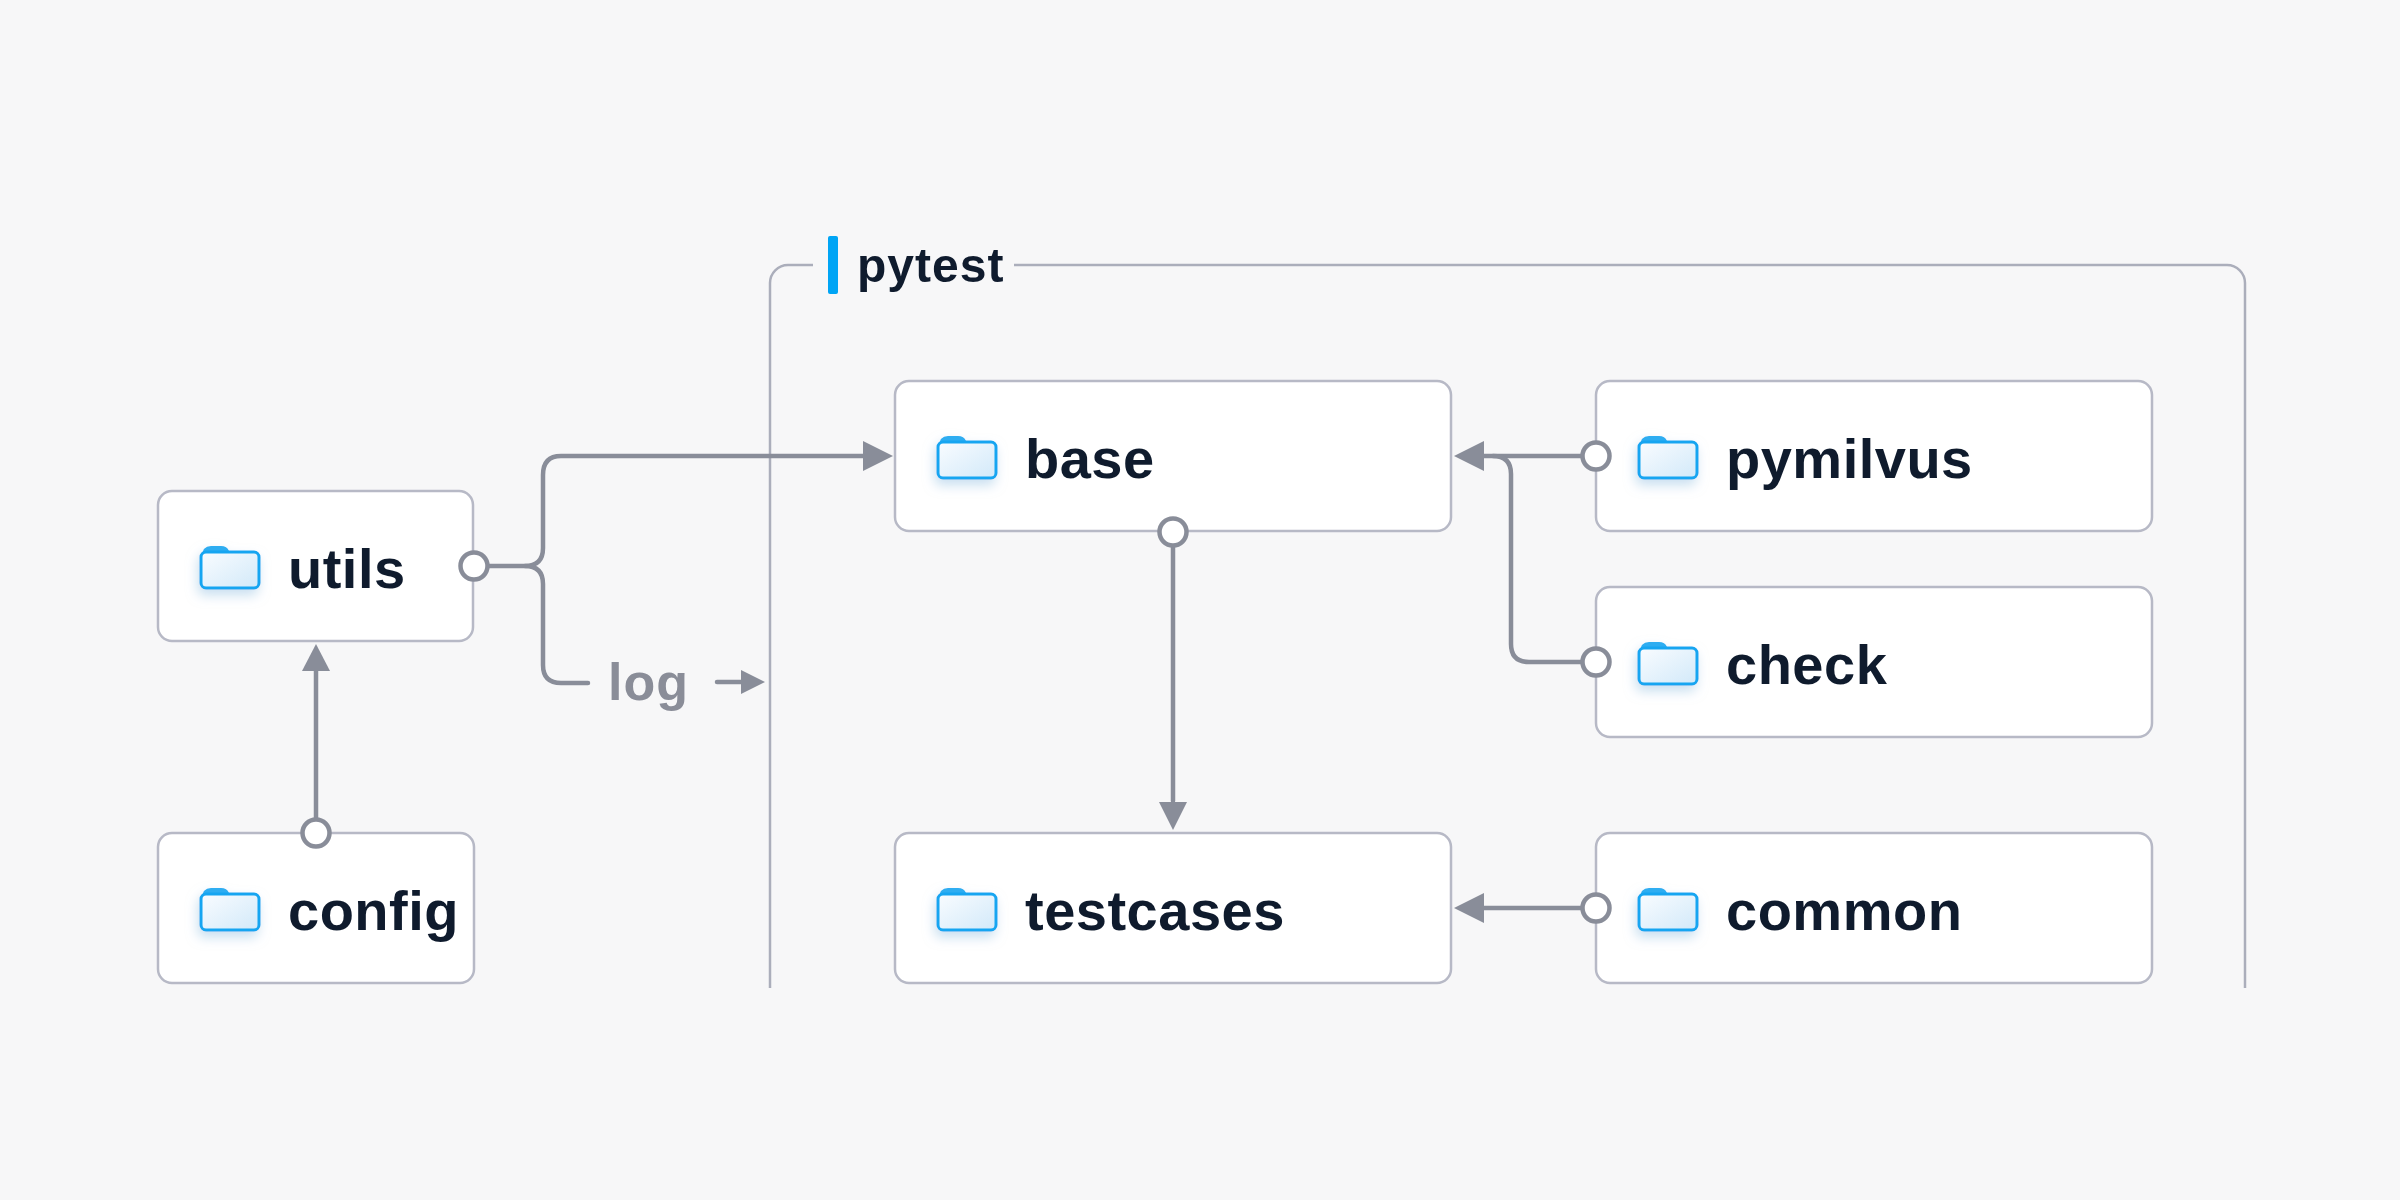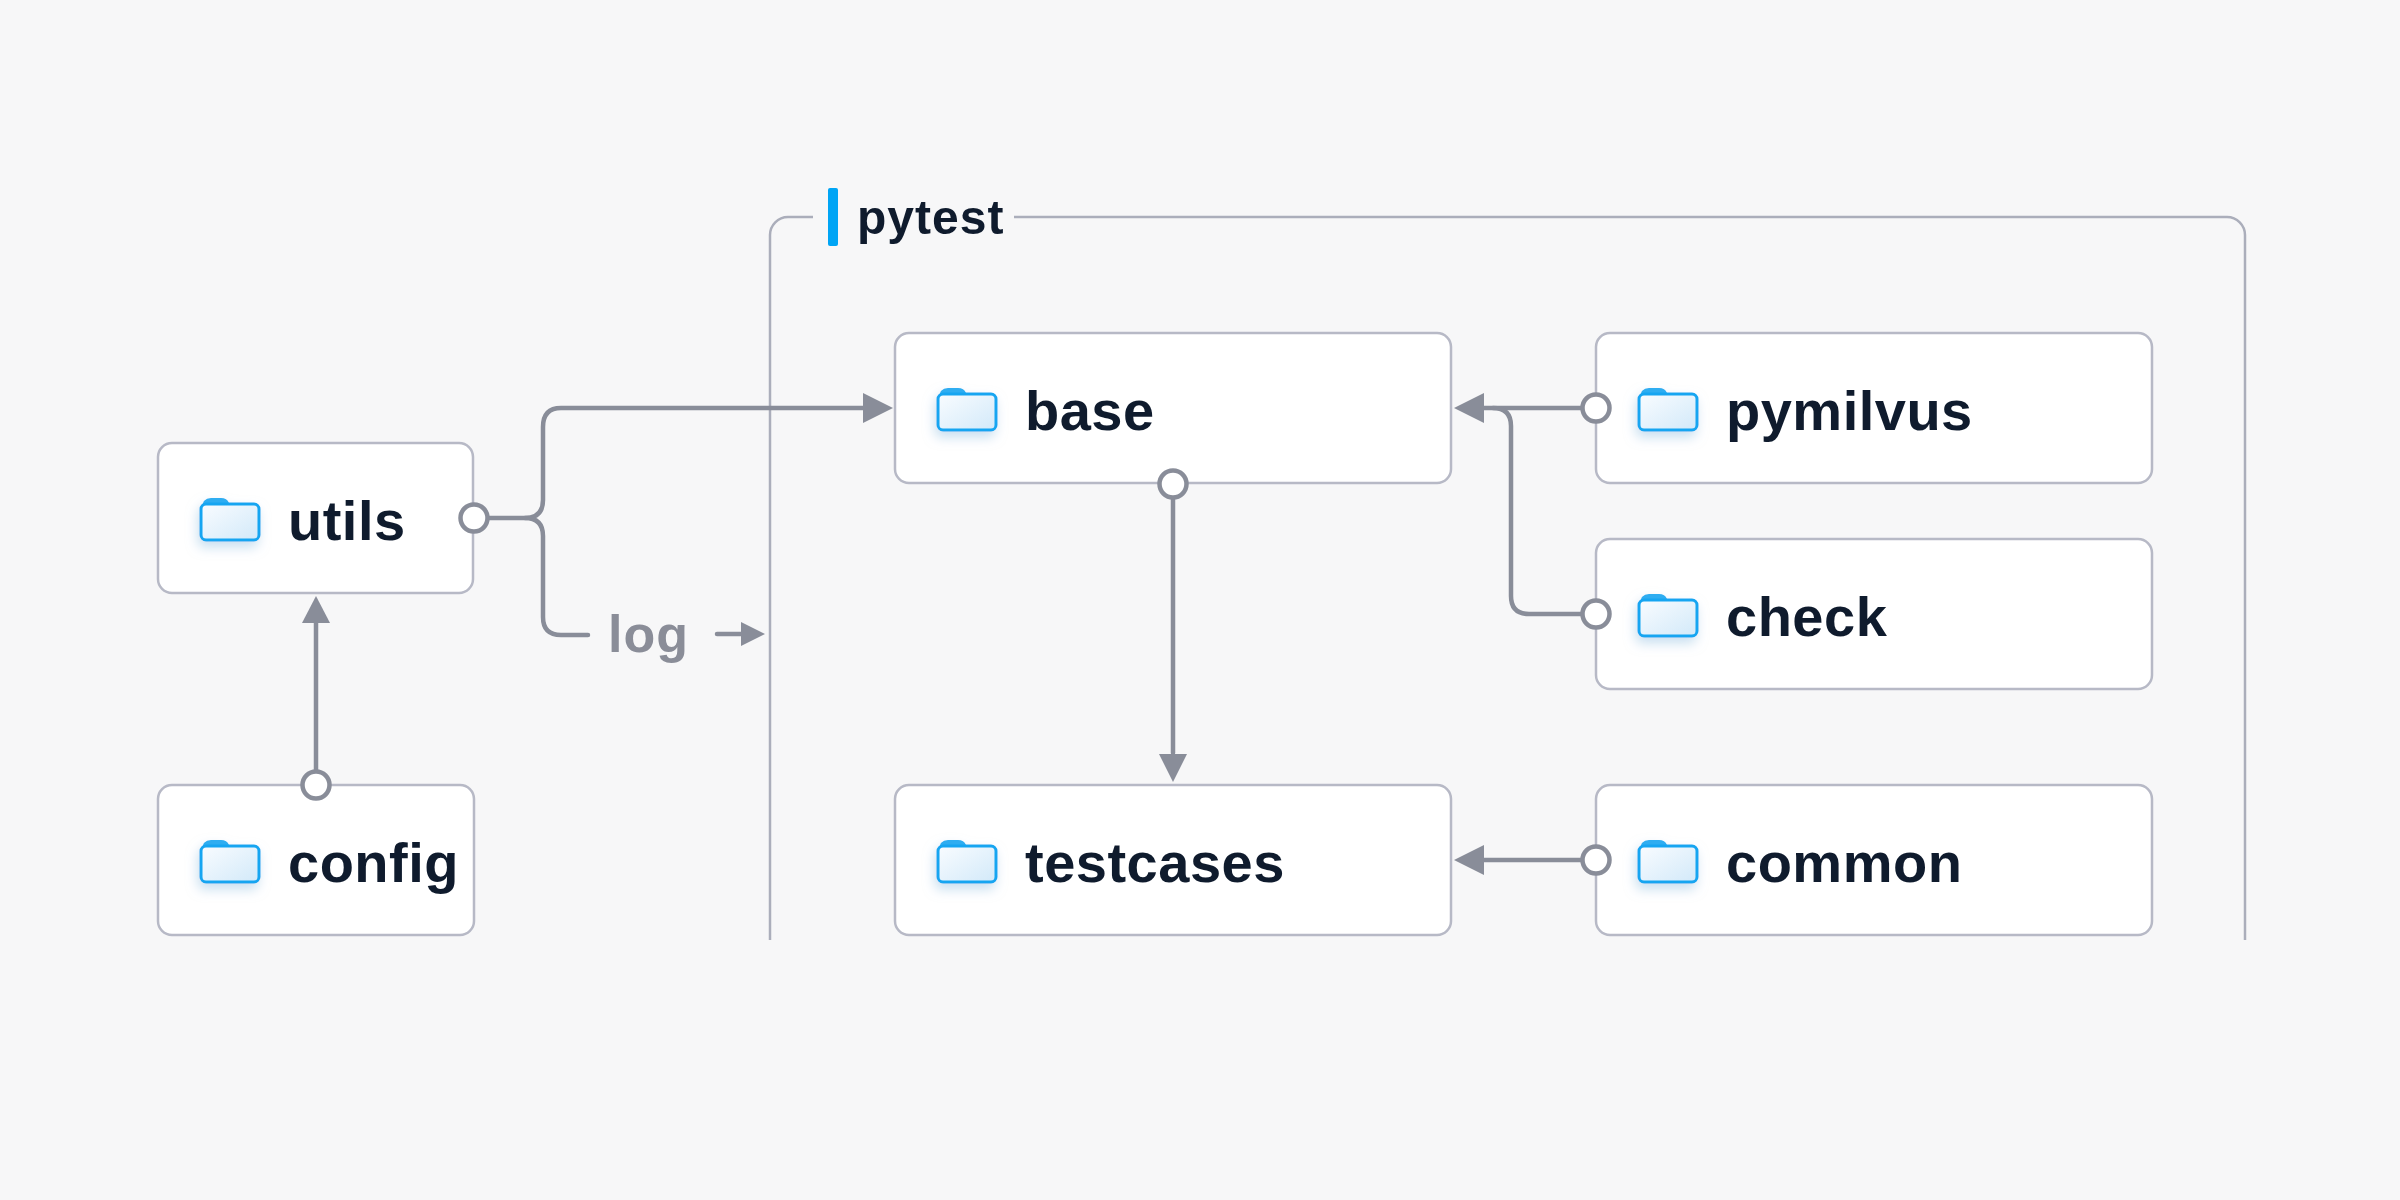--- a/index.html
+++ b/index.html
@@ -13,20 +13,21 @@
     --folder-tab:#2fadf1;
     --text-dark:#0f1b2d;
     --muted-text:#8a8d98;
   }
   html,body{margin:0;padding:0;background:var(--background);}
   .stage{
     position:relative;
     width:2400px;height:940px;
     background:var(--background);
     font-family:"Liberation Sans","DejaVu Sans",sans-serif;
+    margin-top:48px;
   }
   .stage svg{position:absolute;inset:0;display:block;}
 
   .group-box{fill:none;stroke:var(--group-border);stroke-width:2.5;}
   .patch{fill:var(--background);stroke:none;}
   .accent{fill:var(--accent-blue);}
   .group-label{
     fill:var(--text-dark);
     font-family:"Liberation Sans","DejaVu Sans",sans-serif;
     font-size:48px;font-weight:700;letter-spacing:1px;

